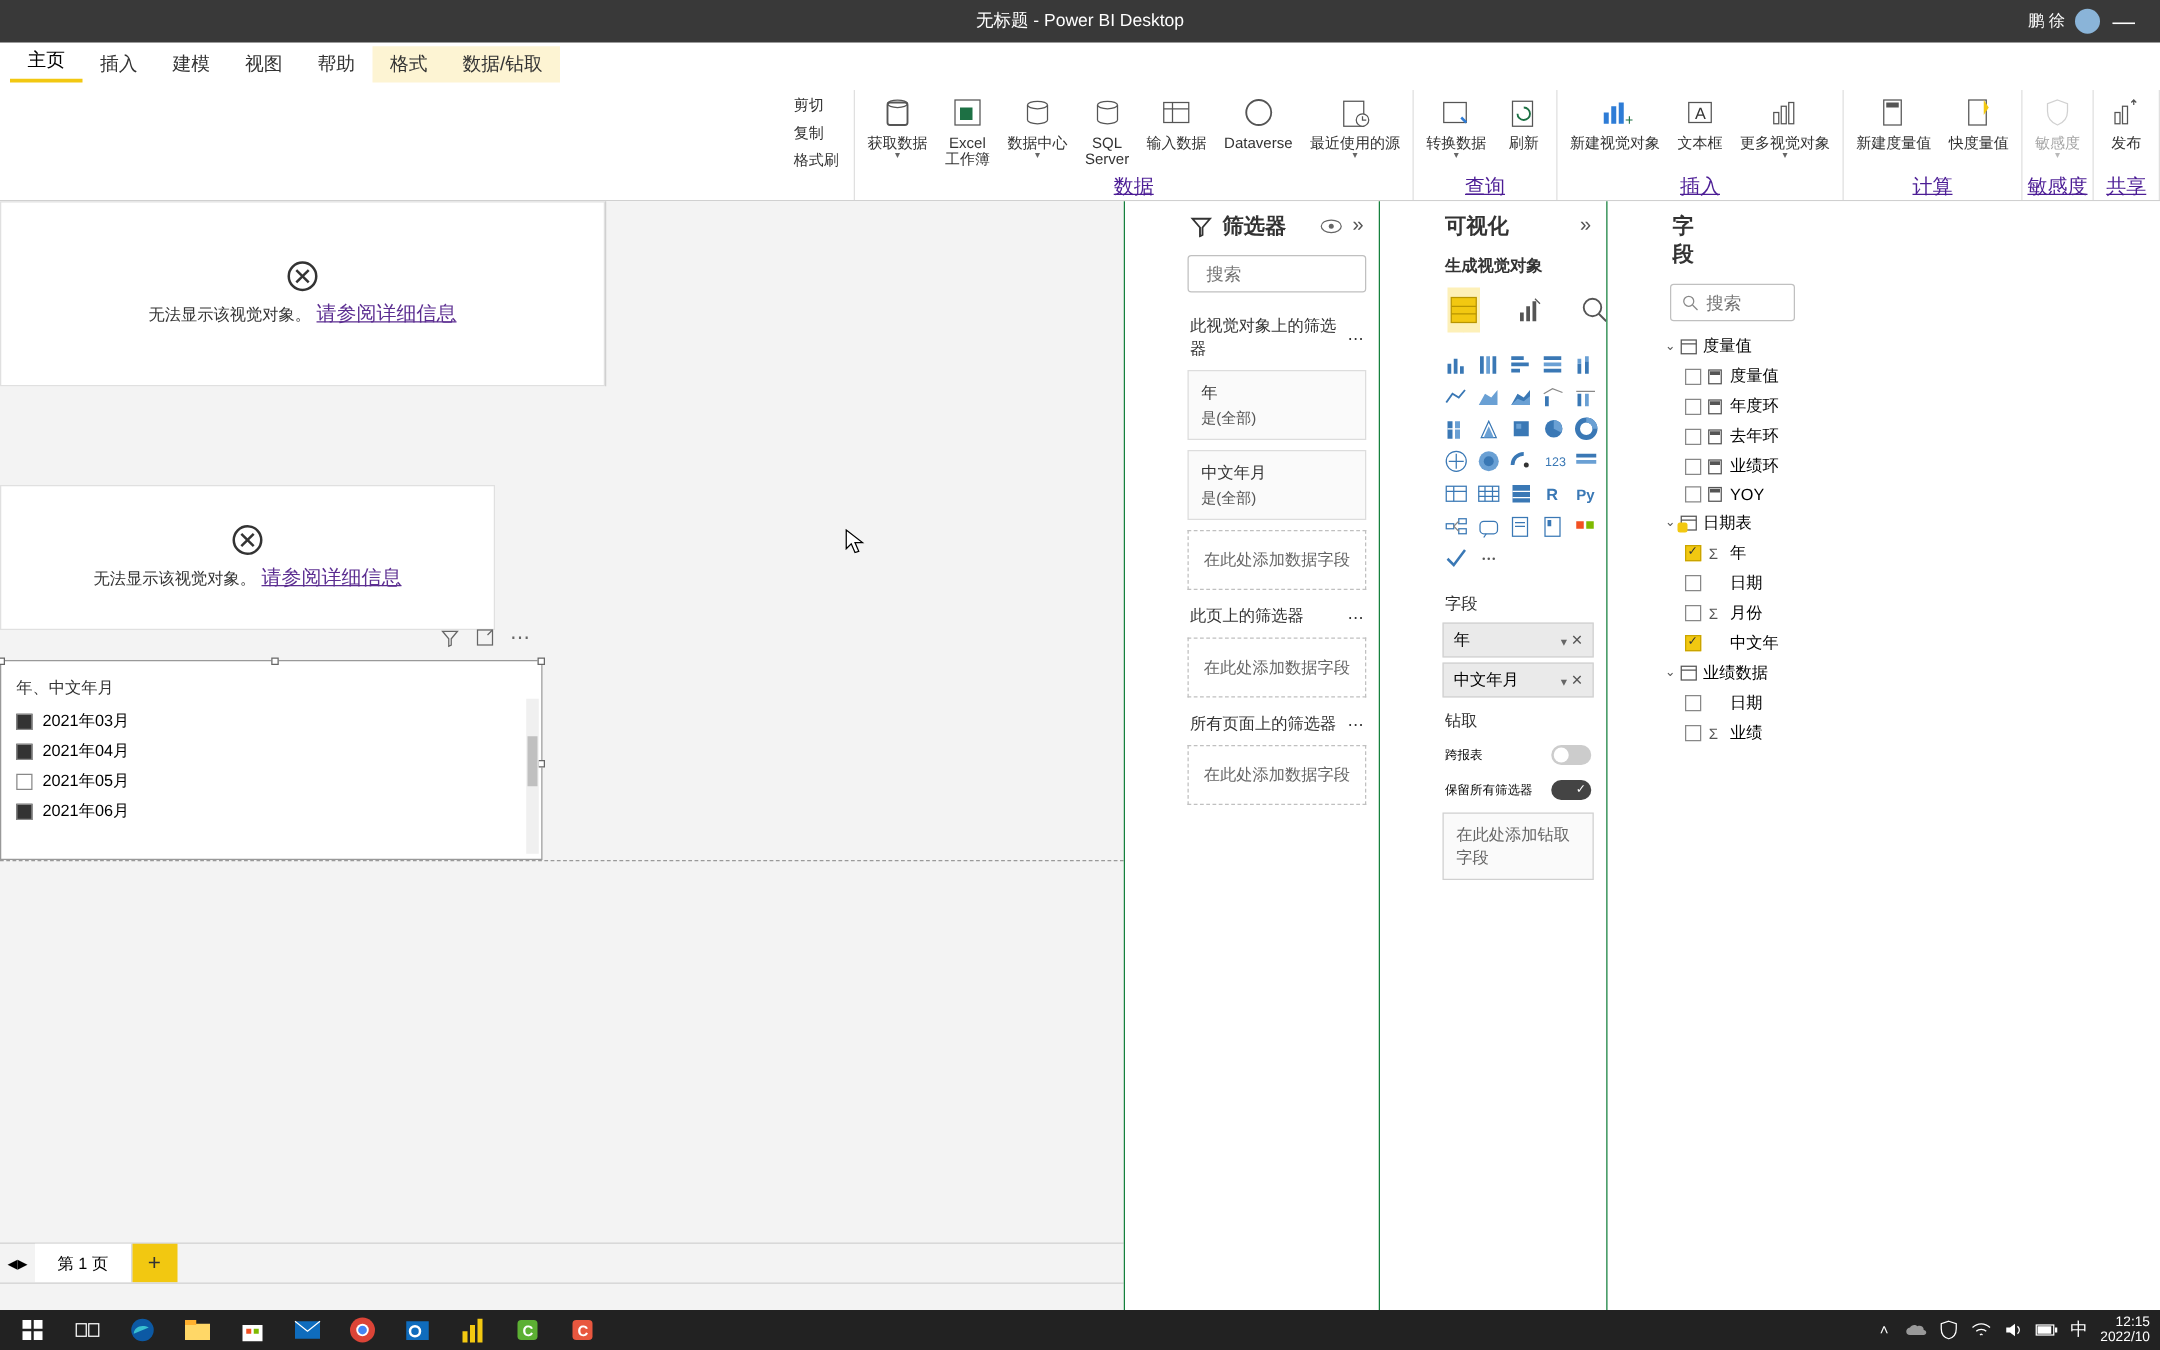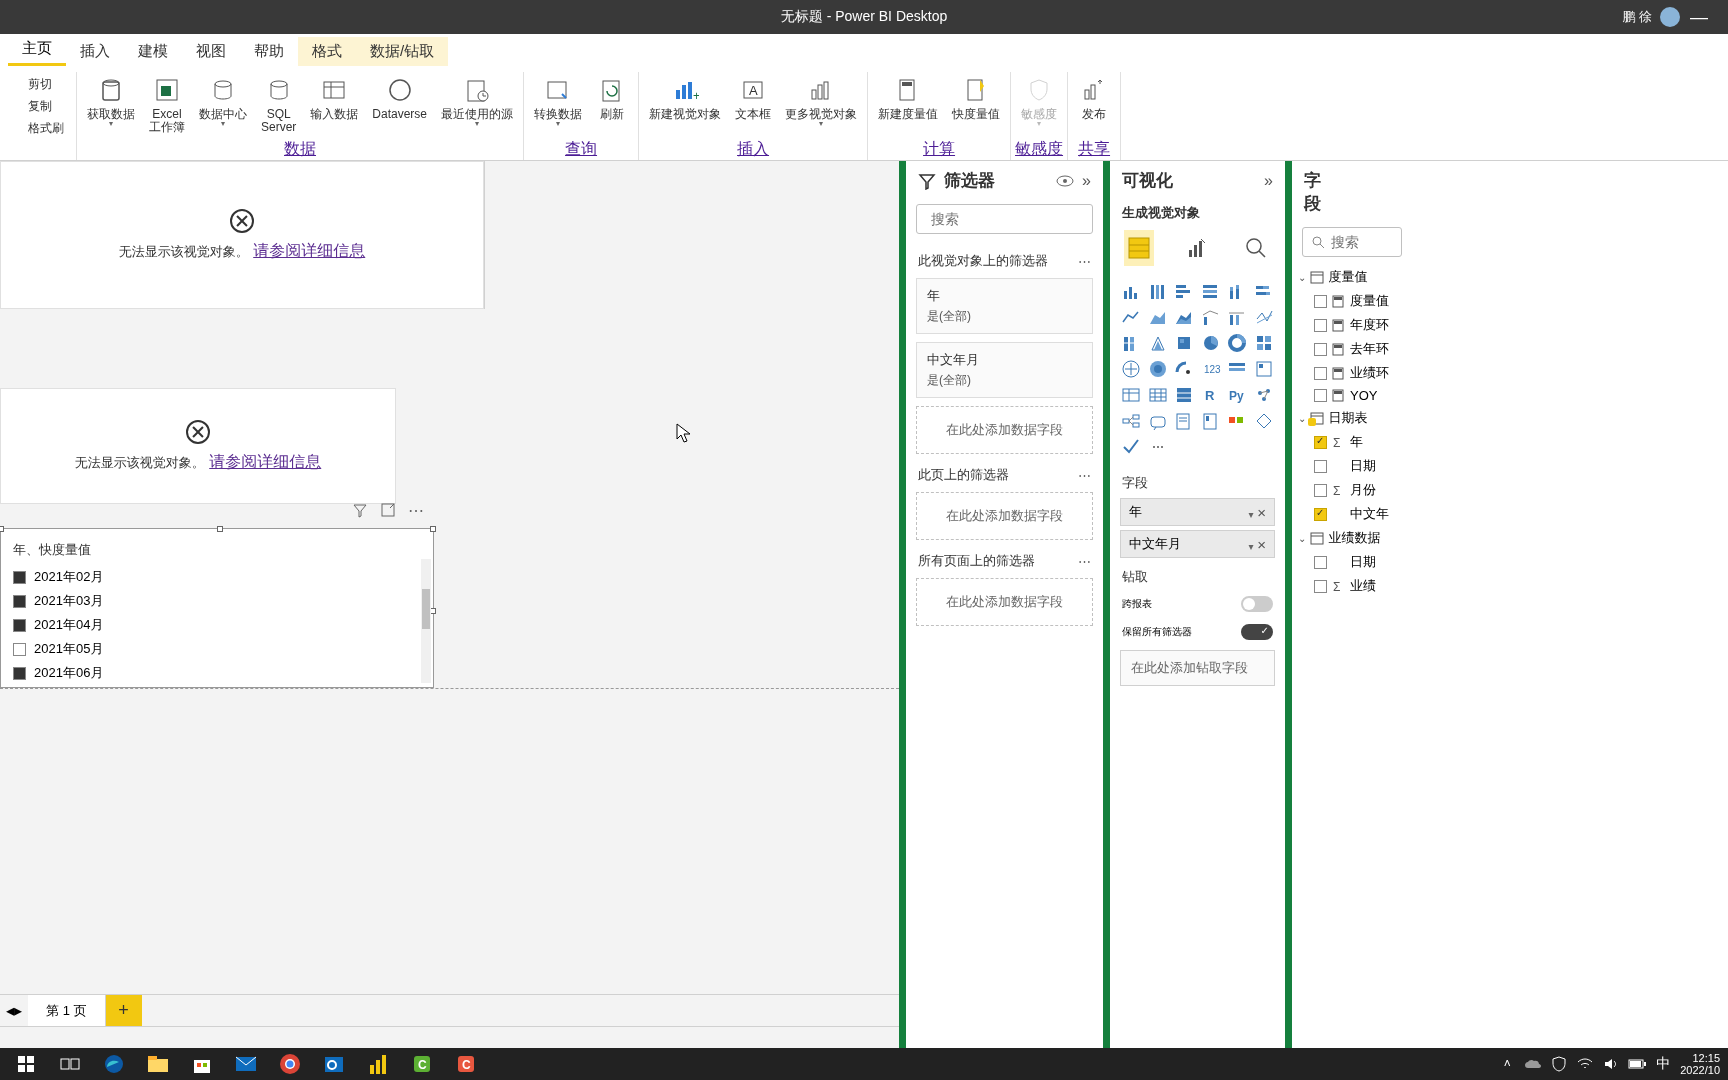--- a/index.html
+++ b/index.html
@@ -12,21 +12,21 @@
 .titlebar .avatar { width: 20px; height: 20px; border-radius: 50%; background: #8ab4d8; display: inline-block; }
 .titlebar .minimize { position: absolute; right: 20px; color: #fff; font-size: 18px; }
 
 
 .menutabs { height: 32px; background: #fff; display: flex; align-items: flex-end; padding-left: 8px; border-bottom: none; }
 .menutabs .tab { padding: 5px 14px; font-size: 15px; color: #333; cursor: pointer; }
 .menutabs .tab.active { color: #000; border-bottom: 3px solid #f2c811; font-weight: 500; }
 .menutabs .tab.highlight { background: #fdf4d3; }
 
 
-.ribbon { height: 95px; background: #fff; border-bottom: 1px solid #d0d0d0; display: flex; padding: 6px 0 0 16px; }
+.ribbon { height: 95px; background: #fff; border-bottom: 1px solid #d0d0d0; display: flex; padding: 6px 0 0 0; justify-content: flex-end; }
 .ribbon-group { display: flex; flex-direction: column; align-items: center; border-right: 1px solid #e0e0e0; padding: 0 4px; }
 .ribbon-group .items { display: flex; gap: 2px; flex: 1; }
 .ribbon-item { display: flex; flex-direction: column; align-items: center; justify-content: flex-start; padding: 2px 6px; cursor: pointer; min-width: 42px; }
 .ribbon-item .ico { width: 32px; height: 32px; display: flex; align-items: center; justify-content: center; }
 .ribbon-item .lbl { font-size: 12px; color: #333; text-align: center; line-height: 1.1; margin-top: 2px; white-space: pre-line; }
 .ribbon-item .caret { font-size: 8px; color: #666; margin-top: -2px; }
 .ribbon-group .group-label { font-size: 16px; color: #4c1d95; padding: 2px 0 0 0; text-decoration: underline; }
 .ribbon-item.disabled { opacity: 0.45; }
 .clipboard-vert { display: flex; flex-direction: column; gap: 1px; padding: 2px 4px; }
 .clipboard-vert .sm { font-size: 12px; color: #333; padding: 2px 4px; cursor: pointer; }
@@ -62,21 +62,21 @@
 
 .pagetabs { position: absolute; bottom: 54px; left: 0; right: 829px; height: 32px; background: #f3f3f3; border-top: 1px solid #d0d0d0; display: flex; align-items: stretch; }
 .pagetabs .ptab { padding: 6px 18px; background: #fff; border-right: 1px solid #d0d0d0; font-size: 13px; display: flex; align-items: center; }
 .pagetabs .padd { width: 36px; background: #f2c811; display: flex; align-items: center; justify-content: center; font-size: 18px; color: #333; cursor: pointer; }
 .pagetabs .arrows { padding: 0 6px; display: flex; align-items: center; }
 
 
 .statusbar { position: absolute; bottom: 32px; left: 0; right: 829px; height: 22px; background: #f3f3f3; border-top: 1px solid #d0d0d0; }
 
 
-.pane { background: #f7f7f7; border-left: 7px solid #15803d; display: flex; flex-direction: column; }
+.pane { background: #f7f7f7; border-left: 1px solid #15803d; display: flex; flex-direction: column; padding-left: 40px; }
 .pane-header { display: flex; align-items: center; padding: 8px 12px; gap: 8px; }
 .pane-header .ttl { font-size: 17px; font-weight: 600; color: #333; flex: 1; }
 .pane-header .ico { color: #555; cursor: pointer; }
 
 .filter-pane { width: 204px; position: absolute; top: 161px; bottom: 32px; right: 625px; background: #fff; }
 .search-box { margin: 4px 10px 10px 10px; border: 1px solid #c0c0c0; border-radius: 3px; display: flex; align-items: center; padding: 6px 8px; gap: 6px; }
 .search-box input { border: none; outline: none; font-size: 14px; flex: 1; background: transparent; }
 .filter-section { padding: 8px 12px 4px 12px; font-size: 13px; color: #333; display: flex; justify-content: space-between; align-items: center; }
 .filter-card { margin: 4px 10px; border: 1px solid #ddd; background: #fafafa; padding: 8px 10px; font-size: 13px; }
 .filter-card .fn { color: #333; margin-bottom: 3px; }
@@ -374,26 +374,22 @@
             <path d="M10 6l4-4" stroke="#666"></path>
           </svg>
         </div>
       <div class="vi">⋯</div>
     </div>
     <div class="sel-handle" style="top:-3px;left:-3px;"></div>
     <div class="sel-handle" style="top:-3px;left:50%;"></div>
     <div class="sel-handle" style="top:-3px;right:-3px;"></div>
     <div class="sel-handle" style="top:50%;right:-3px;"></div>
     <div class="slicer-content">
-      <div class="slicer-ttl">年、快度量值</div>
+      <div class="slicer-ttl">年、中文年月</div>
       <div id="slicer-rows">
-          <div class="slicer-row">
-            <div class="cb chk"></div>
-            <span>2021年02月</span>
-          </div>
           <div class="slicer-row">
             <div class="cb chk"></div>
             <span>2021年03月</span>
           </div>
           <div class="slicer-row">
             <div class="cb chk"></div>
             <span>2021年04月</span>
           </div>
           <div class="slicer-row">
             <div class="cb "></div>

